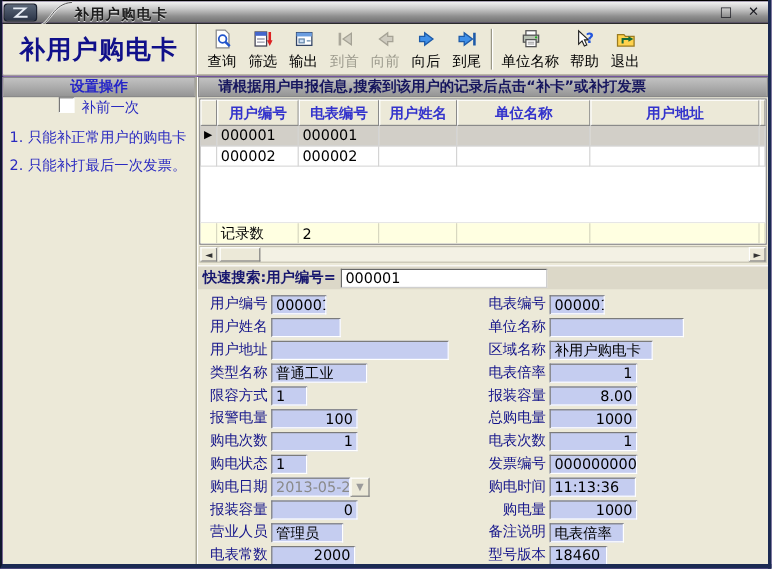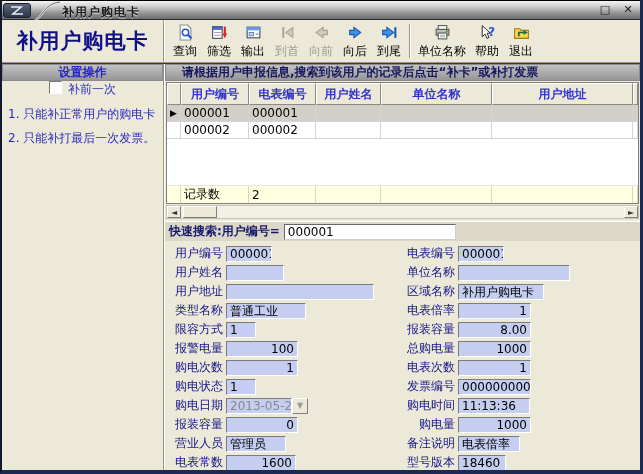--- a/index.html
+++ b/index.html
@@ -333,21 +333,21 @@
         <div class="frow">
             <span class="flabel">报装容量</span>
             <span class="fld r" style="width:72px">0</span>
           </div>
         <div class="frow">
             <span class="flabel">营业人员</span>
             <span class="fld" style="width:60px">管理员</span>
           </div>
         <div class="frow">
             <span class="flabel">电表常数</span>
-            <span class="fld r" style="width:70px">1600</span>
+            <span class="fld r" style="width:70px">2000</span>
           </div>
       </div>
       <div class="fcol" id="fcol-right">
         <div class="frow">
             <span class="flabel">电表编号</span>
             <span class="fld" style="width:46px">000001</span>
           </div>
         <div class="frow">
             <span class="flabel">单位名称</span>
             <span class="fld" style="width:112px"></span>

